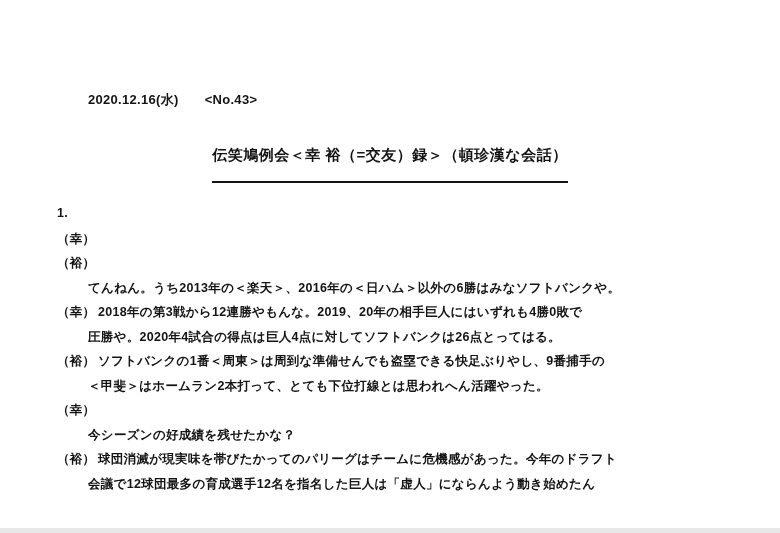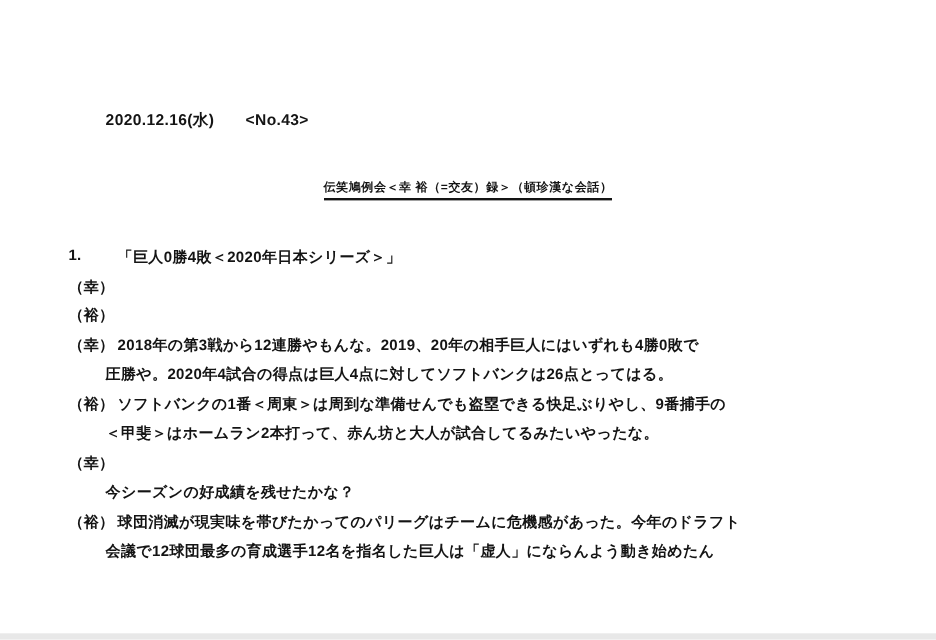--- a/index.html
+++ b/index.html
@@ -30,24 +30,24 @@
   }
   .title-row {
     position: absolute;
     left: 0;
     top: 146px;
     width: 100%;
     text-align: center;
   }
   .title-row .doc-title {
     display: inline-block;
-    font-size: 10px;
+    font-size: 15px;
     letter-spacing: 0.5px;
     border-bottom: 2px solid #141414;
-    padding-bottom: 2px;
+    padding-bottom: 16px;
     white-space: nowrap;
   }
   .body-block {
     position: absolute;
     left: 0;
     top: 206px;
     width: 100%;
     font-size: 12.5px;
     letter-spacing: 0.3px;
   }
@@ -80,41 +80,43 @@
     <span>2020.12.16(水)</span><span class="issue-no">&lt;No.43&gt;</span>
   </div>
 
   <div class="title-row">
     <span class="doc-title">伝笑鳩例会＜幸 裕（=交友）録＞（頓珍漢な会話）</span>
   </div>
 
   <div class="body-block">
       <div class="line">
         <span class="label">1.</span>
-        <span class="text">「巨人0勝4敗＜2020年日本シリーズ＞」</span>
       </div>
       <div class="line">
         <span class="label">（幸）</span>
       </div>
       <div class="line">
         <span class="label">（裕）</span>
+      </div>
+      <div class="line cont">
+        <span class="text">てんねん。うち2013年の＜楽天＞、2016年の＜日ハム＞以外の6勝はみなソフトバンクや。</span>
       </div>
       <div class="line">
         <span class="label">（幸）</span>
         <span class="text">2018年の第3戦から12連勝やもんな。2019、20年の相手巨人にはいずれも4勝0敗で</span>
       </div>
       <div class="line cont">
         <span class="text">圧勝や。2020年4試合の得点は巨人4点に対してソフトバンクは26点とってはる。</span>
       </div>
       <div class="line">
         <span class="label">（裕）</span>
         <span class="text">ソフトバンクの1番＜周東＞は周到な準備せんでも盗塁できる快足ぶりやし、9番捕手の</span>
       </div>
       <div class="line cont">
-        <span class="text">＜甲斐＞はホームラン2本打って、赤ん坊と大人が試合してるみたいやったな。</span>
+        <span class="text">＜甲斐＞はホームラン2本打って、とても下位打線とは思われへん活躍やった。</span>
       </div>
       <div class="line">
         <span class="label">（幸）</span>
       </div>
       <div class="line cont">
         <span class="text">今シーズンの好成績を残せたかな？</span>
       </div>
       <div class="line">
         <span class="label">（裕）</span>
         <span class="text">球団消滅が現実味を帯びたかってのパリーグはチームに危機感があった。今年のドラフト</span>

